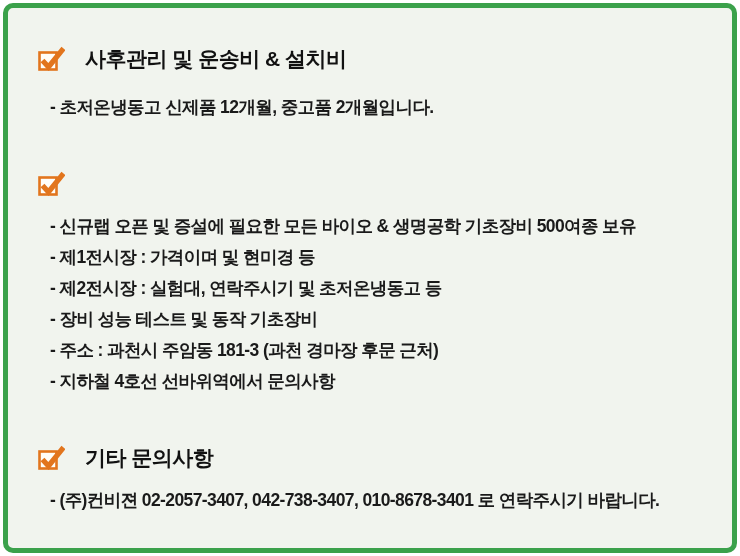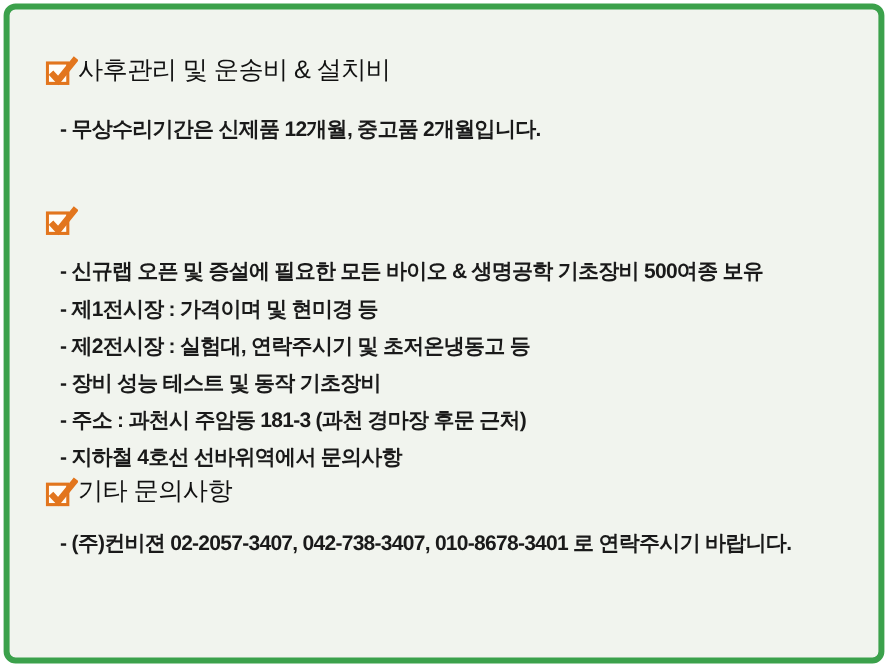--- a/index.html
+++ b/index.html
@@ -22,23 +22,23 @@
     border: 5px solid #3ba14b;
     border-radius: 10px;
     background: #f1f4ee;
     padding: 20px 26px 16px 30px;
     color: #141414;
     overflow: hidden;
   }
   .section-title {
     display: flex;
     align-items: center;
-    gap: 0;
+    gap: 20px;
     font-size: 21px;
-    font-weight: normal;
+    font-weight: bold;
     line-height: 26px;
     color: #111111;
     letter-spacing: -0.5px;
   }
   .check-icon {
     flex: 0 0 auto;
     width: 27px;
     height: 26px;
     display: inline-block;
   }
@@ -49,40 +49,40 @@
     font-size: 17.5px;
     font-weight: bold;
     line-height: 31px;
     color: #1a1a1a;
     letter-spacing: -0.6px;
     white-space: nowrap;
   }
   .sec-1 { margin-top: 18px; }
   .sec-1 .items { margin-top: 20px; }
   .sec-2 { margin-top: 48px; }
-  .sec-3 { }
+  .sec-3 { margin-top: 48px; }
 </style>
 </head>
 <body>
 
 <div class="page">
   <div class="card">
 
     <div class="section sec-1">
       <div class="section-title">
         <span class="check-icon">
           <svg width="27" height="26" viewBox="0 0 27 26" aria-hidden="true">
             <rect x="1.5" y="6.5" width="17" height="17" fill="#fffdf8" stroke="#e2751d" stroke-width="2.6"></rect>
             <path d="M4.5 14.5 L10.5 21 L25.5 2.5" fill="none" stroke="#e2751d" stroke-width="5.2" stroke-linecap="butt" stroke-linejoin="miter"></path>
           </svg>
         </span>
         <span>사후관리 및 운송비 &amp; 설치비</span>
       </div>
       <div class="items">
-        <div class="item">- 무상수리기간은 신제품 12개월, 중고품 2개월입니다.</div>
+        <div class="item">- 초저온냉동고 신제품 12개월, 중고품 2개월입니다.</div>
       </div>
     </div>
 
     <div class="section sec-2">
       <div class="section-title">
         <span class="check-icon">
           <svg width="27" height="26" viewBox="0 0 27 26" aria-hidden="true">
             <rect x="1.5" y="6.5" width="17" height="17" fill="#fffdf8" stroke="#e2751d" stroke-width="2.6"></rect>
             <path d="M4.5 14.5 L10.5 21 L25.5 2.5" fill="none" stroke="#e2751d" stroke-width="5.2" stroke-linecap="butt" stroke-linejoin="miter"></path>
           </svg>

